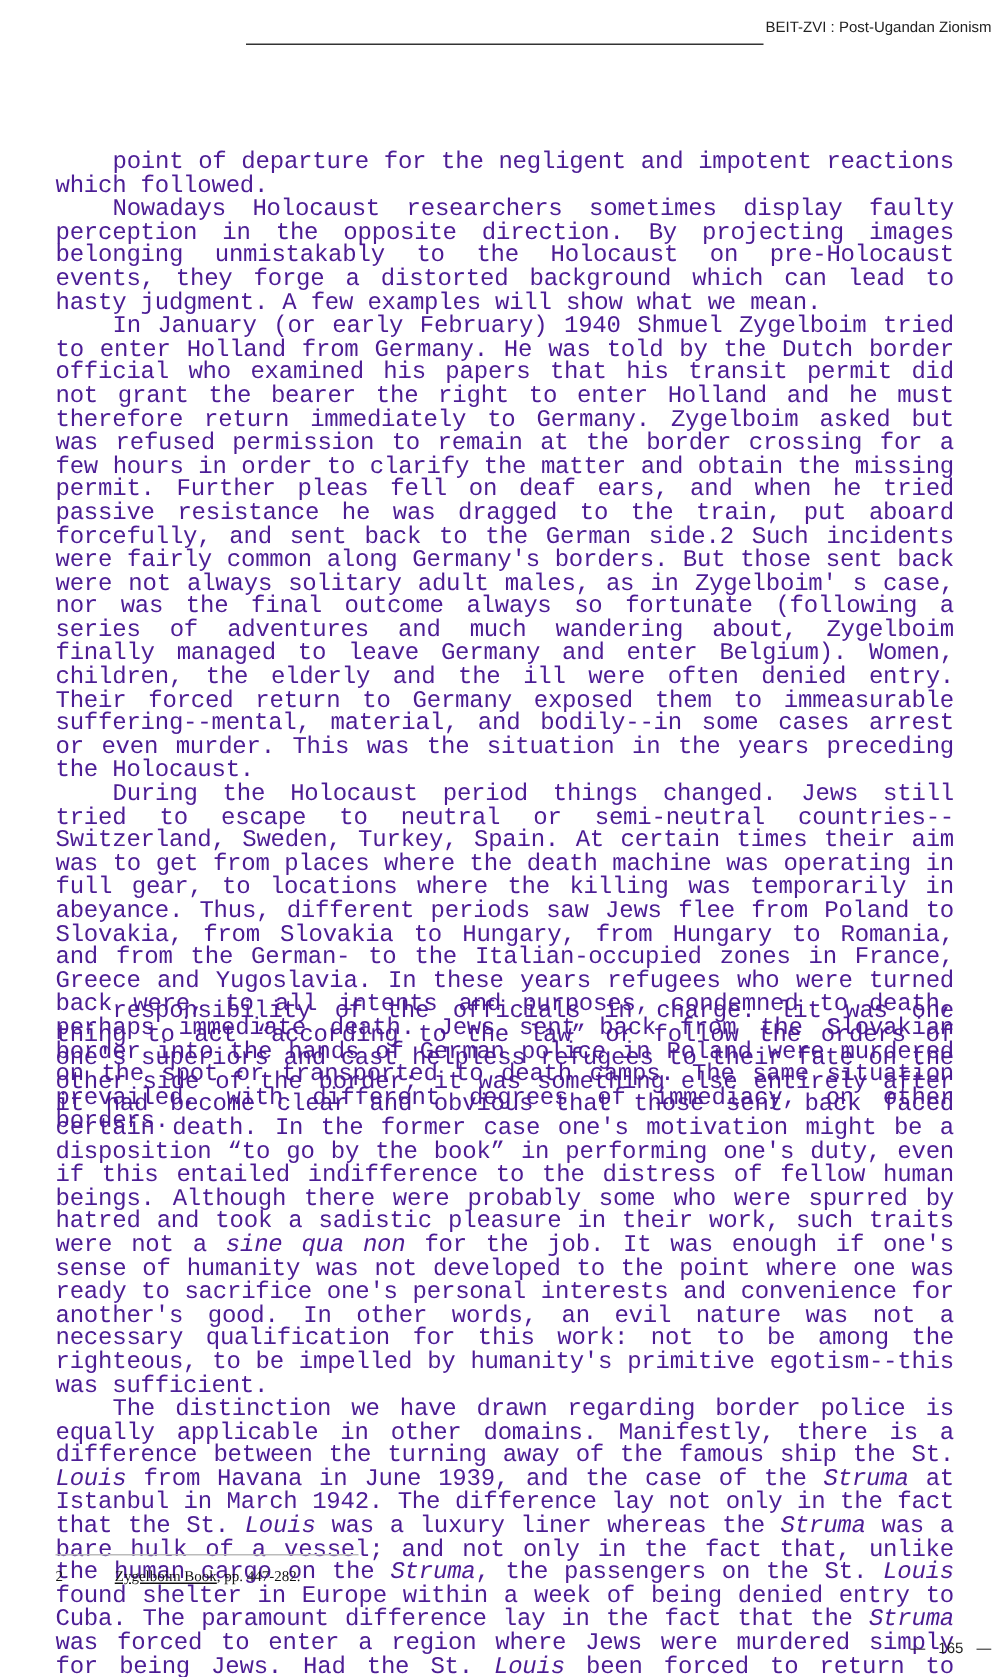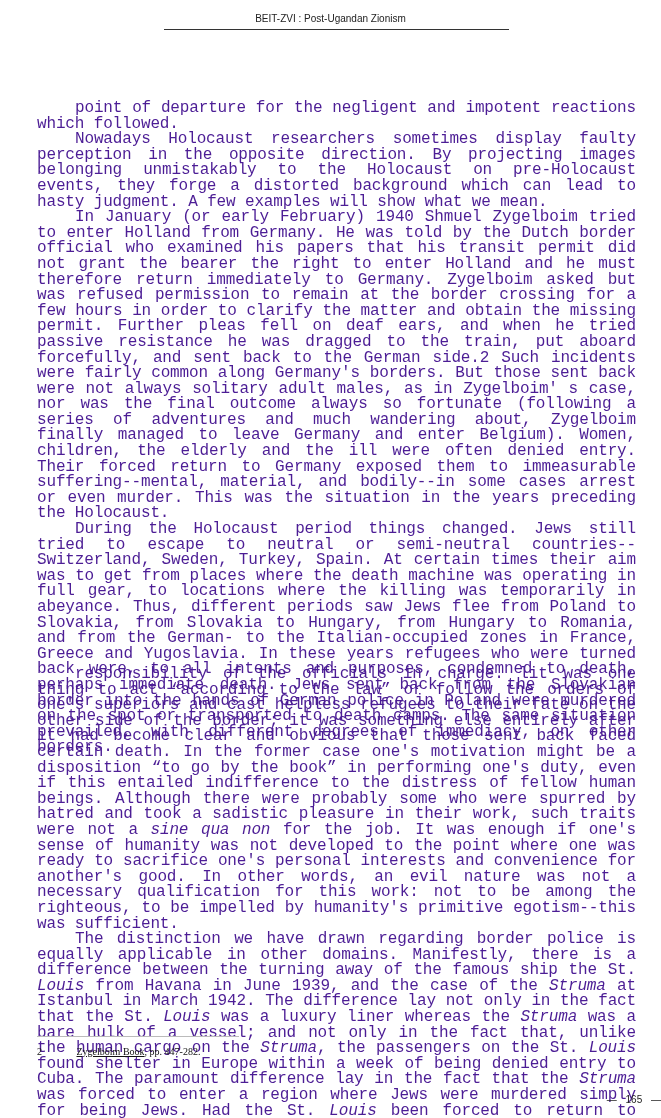--- a/index.html
+++ b/index.html
@@ -1,18 +1,18 @@
 <!DOCTYPE html>
 <html><head>
 <meta charset="utf-8">
 <style>
   html, body { margin:0; padding:0; background:#ffffff; }
   body { width:661px; height:1118px; position:relative; overflow:hidden; }
   .header {
-    position:absolute; top:13px; left:0; width:661px; text-align:center;
+    position:absolute; top:13px; left:0; width:661px; text-align:right;
     font-family:"Liberation Sans", sans-serif; font-size:10px; color:#222;
   }
   .header-rule {
     position:absolute; top:29px; left:164px; width:345px; height:0;
     border-top:1px solid #333;
   }
   .body-text {
     position:absolute; left:37px; width:599px;
     font-family:Liberation Mono, monospace; font-size:16px; line-height:15.6px;
     color:#4c1d95; text-align:justify; letter-spacing:-0.15px;

